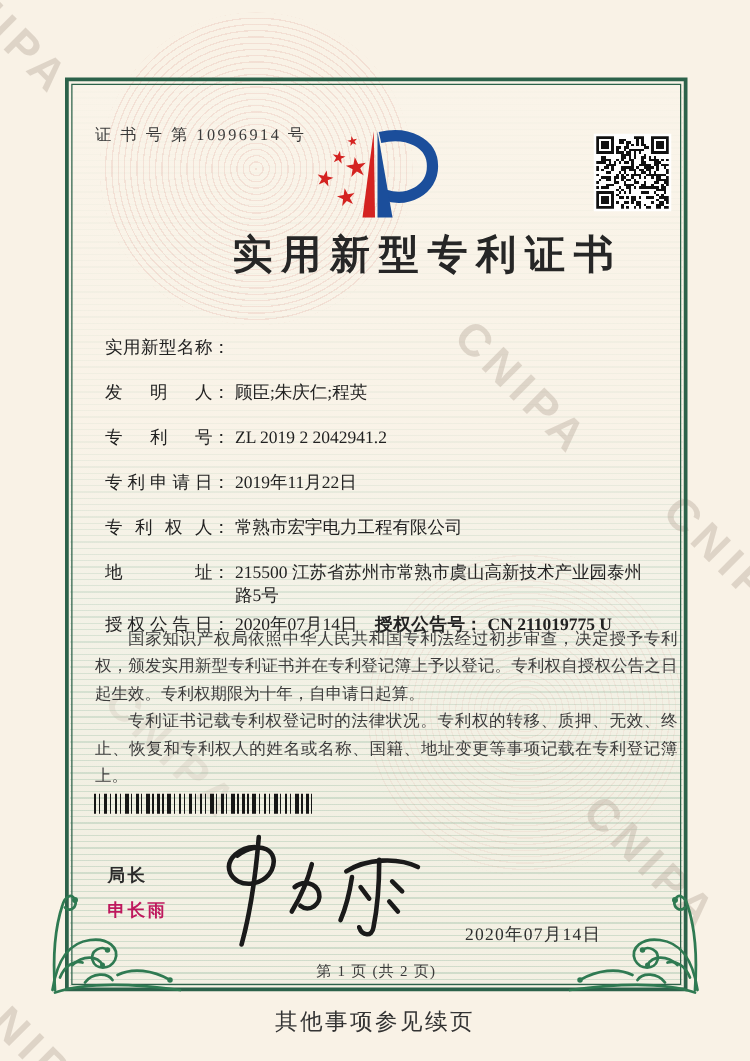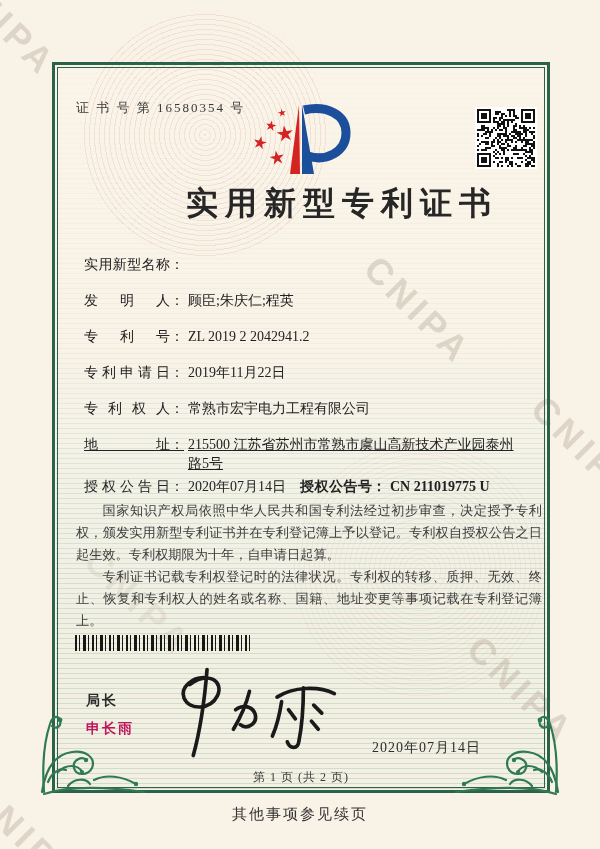--- a/index.html
+++ b/index.html
@@ -46,31 +46,31 @@
   .cert-no{
     position:absolute;left:76px;top:99px;font-size:13px;letter-spacing:2px;color:#3a3a3a;
   }
   .logo{position:absolute;left:244px;top:101px;width:122px;height:78px;}
   .qr{position:absolute;left:475px;top:107px;width:58px;height:58px;background:#fff;padding:2px;}
   .title{
     position:absolute;left:52px;top:182px;width:580px;text-align:center;
     font-size:32px;font-weight:bold;letter-spacing:7px;color:#262626;
   }
   
-  .row{position:absolute;left:84px;right:76px;display:flex;font-size:14px;color:#222;line-height:1.35;}
+  .row{position:absolute;left:84px;right:76px;display:flex;font-size:14px;color:#222;line-height:1.35;margin-top:14px;}
   .flabel{
     display:inline-block;width:86px;flex:0 0 86px;
     text-align:justify;text-align-last:justify;
   }
   .colon{flex:0 0 auto;margin-right:4px;}
   .fvalue{flex:1 1 auto;}
   .pair2{position:absolute;left:216px;top:0;display:flex;font-weight:bold;}
   .pair2 .flabel{width:72px;flex:0 0 72px;}
   .r-name{top:256px;} .r-inventor{top:292px;} .r-patno{top:328px;}
-  .r-appdate{top:364px;} .r-patentee{top:400px;} .r-addr{top:436px;text-decoration:underline;}
+  .r-appdate{top:364px;} .r-patentee{top:400px;} .r-addr{top:436px;}
   .r-grant{top:478px;}
   
   .paras{
     position:absolute;left:76px;right:58px;top:500px;
     font-size:13.2px;line-height:1.66;color:#3c3c3c;text-align:justify;
   }
   .paras p{margin:0;text-indent:2em;}
   
   .barcode{
     position:absolute;left:75px;top:635px;width:176px;height:16px;
@@ -90,21 +90,21 @@
     font-weight:bold;font-size:14px;color:#be185d;letter-spacing:2px;
   }
   .signature{position:absolute;left:160px;top:666px;width:195px;height:92px;}
   .issue-date{position:absolute;left:372px;top:739px;font-size:14px;color:#2e2e2e;letter-spacing:1px;}
   .page-num{
     position:absolute;left:52px;top:769px;width:498px;text-align:center;
     font-size:12px;color:#3a3a3a;letter-spacing:1px;font-family:Liberation Serif, serif;
   }
   .footer-note{
     position:absolute;left:0;top:805px;width:600px;text-align:center;
-    font-size:15px;color:#333;letter-spacing:2px;
+    font-size:18px;color:#333;letter-spacing:2px;
   }
 </style>
 </head>
 <body>
 
 <div class="page">
 
   <div class="guilloche"></div>
   <div class="seal-ring r1"></div>
   <div class="seal-ring r2"></div>
@@ -146,21 +146,21 @@
       <path d="M10,80 C14,70 22,66 28,68"></path>
     </g>
     <g fill="#2f7a52">
       <circle cx="22" cy="18" r="2.4"></circle>
         <circle cx="48" cy="58" r="2.2"></circle>
       <circle cx="98" cy="82" r="2.2"></circle>
         <circle cx="44" cy="70" r="2"></circle>
     </g>
   </svg>
 
-  <div class="cert-no">证 书 号 第 16580354 号</div>
+  <div class="cert-no">证 书 号 第 10996914 号</div>
 
   <svg class="logo" viewBox="0 0 122 78">
     <defs>
       <polygon id="star" points="0,-10 2.25,-3.1 9.51,-3.09 3.63,1.18 5.88,8.09 0,3.82 -5.88,8.09 -3.63,1.18 -9.51,-3.09 -2.25,-3.1"></polygon>
     </defs>
     <path d="M60,9 C82,4 102,13 102,32 C102,51 82,61 64,55" fill="none" stroke="#1b4e9b" stroke-width="9"></path>
     <polygon points="55,4 46,73 56,73" fill="#d42321"></polygon>
     <polygon points="58,4 58,73 70,73" fill="#1b4e9b"></polygon>
     <g fill="#d42321">
       <use href="#star" transform="translate(38,12) scale(0.42) rotate(-12)"></use>

